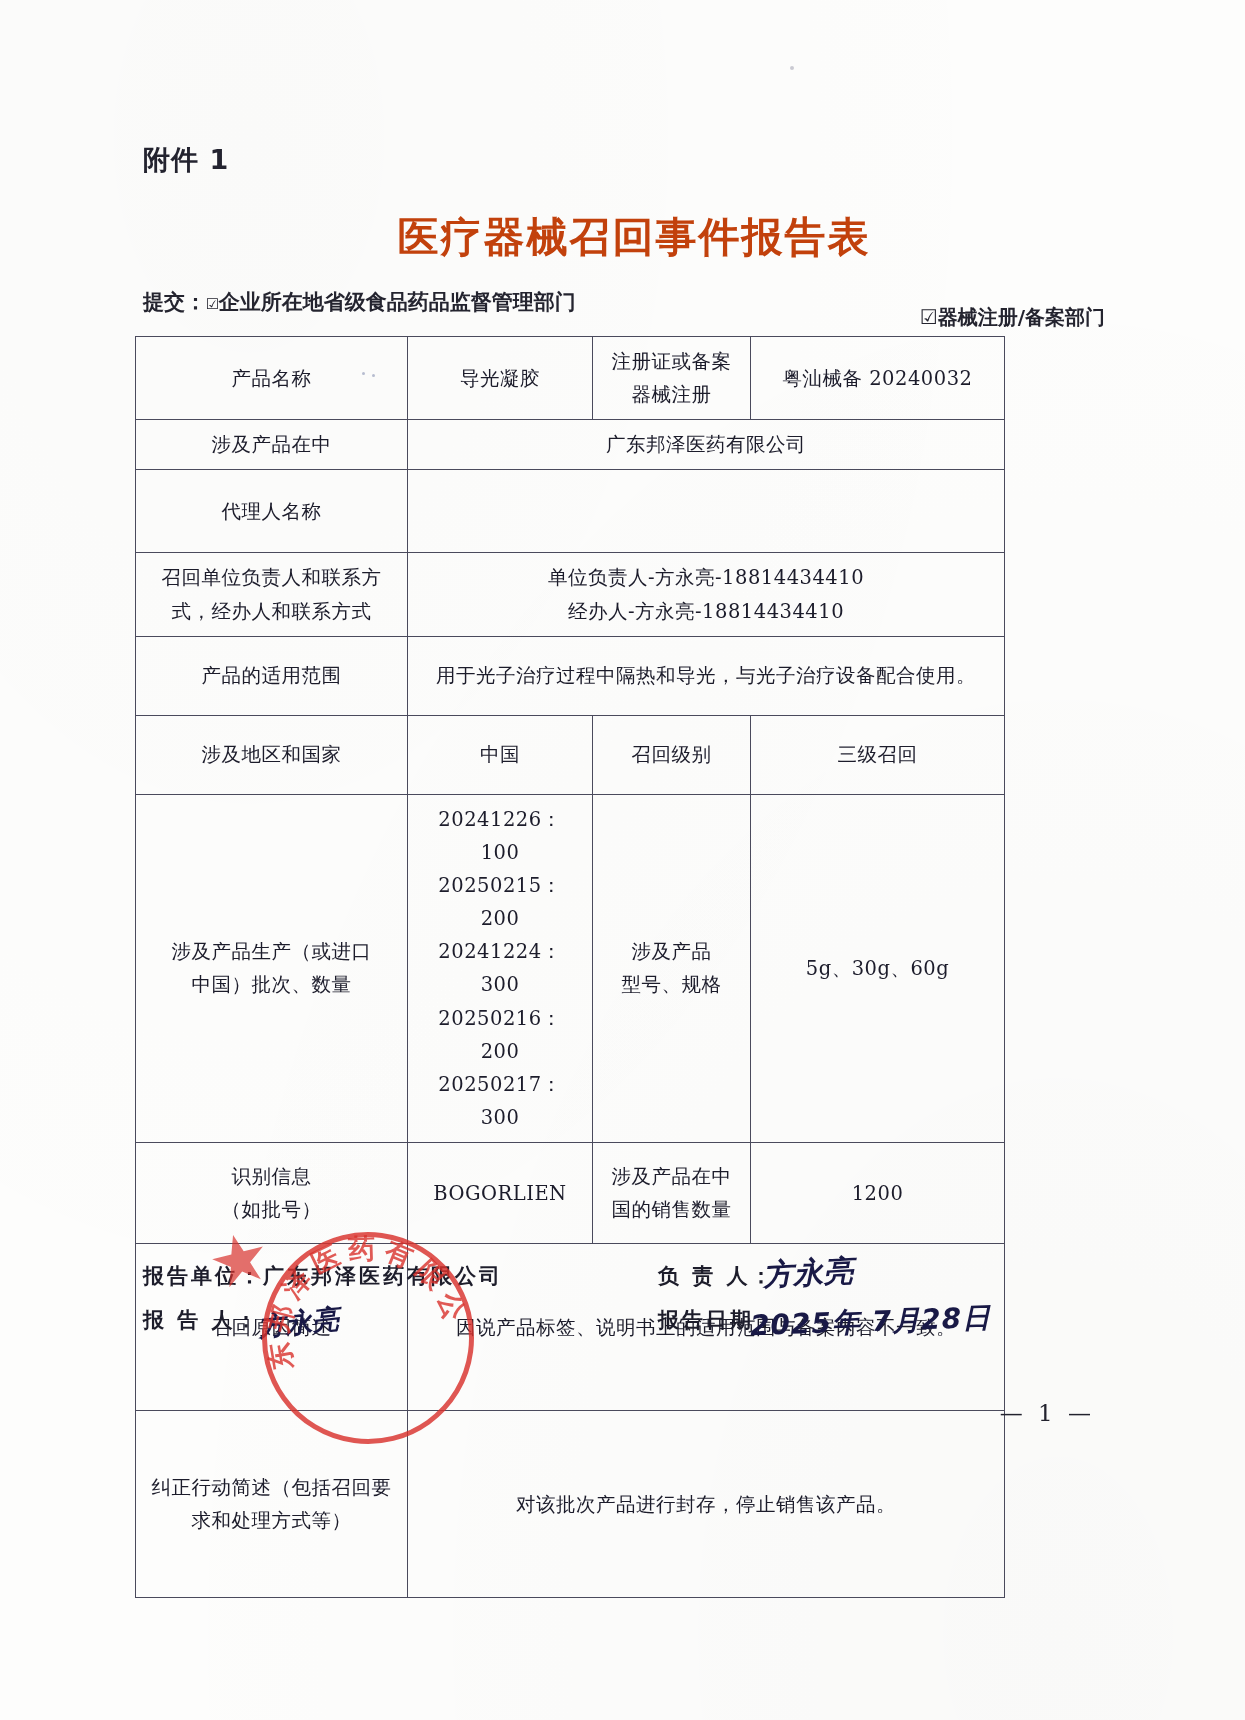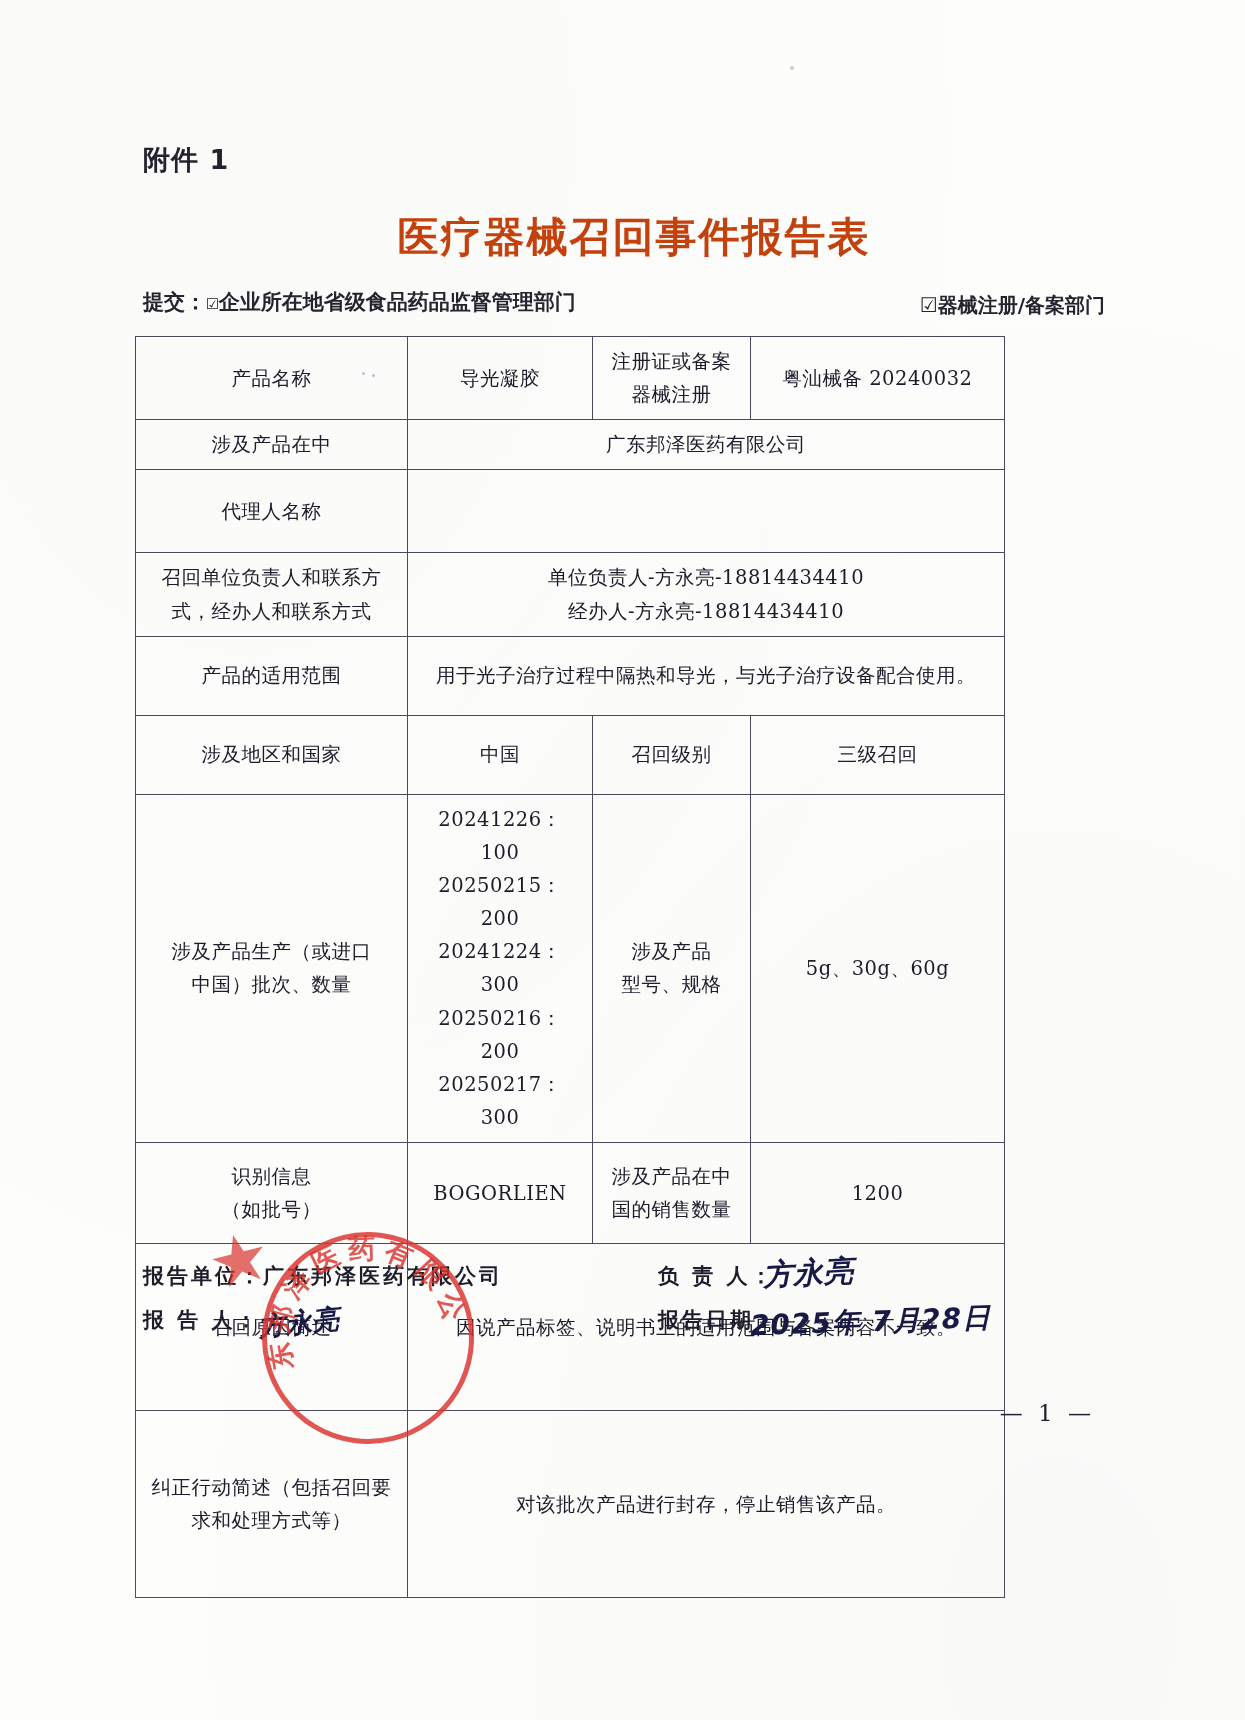--- a/index.html
+++ b/index.html
@@ -65,21 +65,21 @@
     left: 143px;
     right: 140px;
     top: 288px;
     height: 30px;
     font-size: 21px;
     font-family: "DejaVu Sans", "Liberation Sans", sans-serif;
     font-weight: 600;
     color: #24242f;
   }
   .submit-left { position: absolute; left: 0; top: 0; white-space: nowrap; font-family: Liberation Mono, monospace; }
-  .submit-right { position: absolute; right: 0; top: 4px; white-space: nowrap; font-size: 20px; text-align: right; }
+  .submit-right { position: absolute; right: 0; top: 16px; white-space: nowrap; font-size: 20px; text-align: right; }
 
   
   .tbl {
     position: absolute;
     left: 135px;
     top: 336px;
     width: 869px;
     border-collapse: collapse;
     table-layout: fixed;
   }

